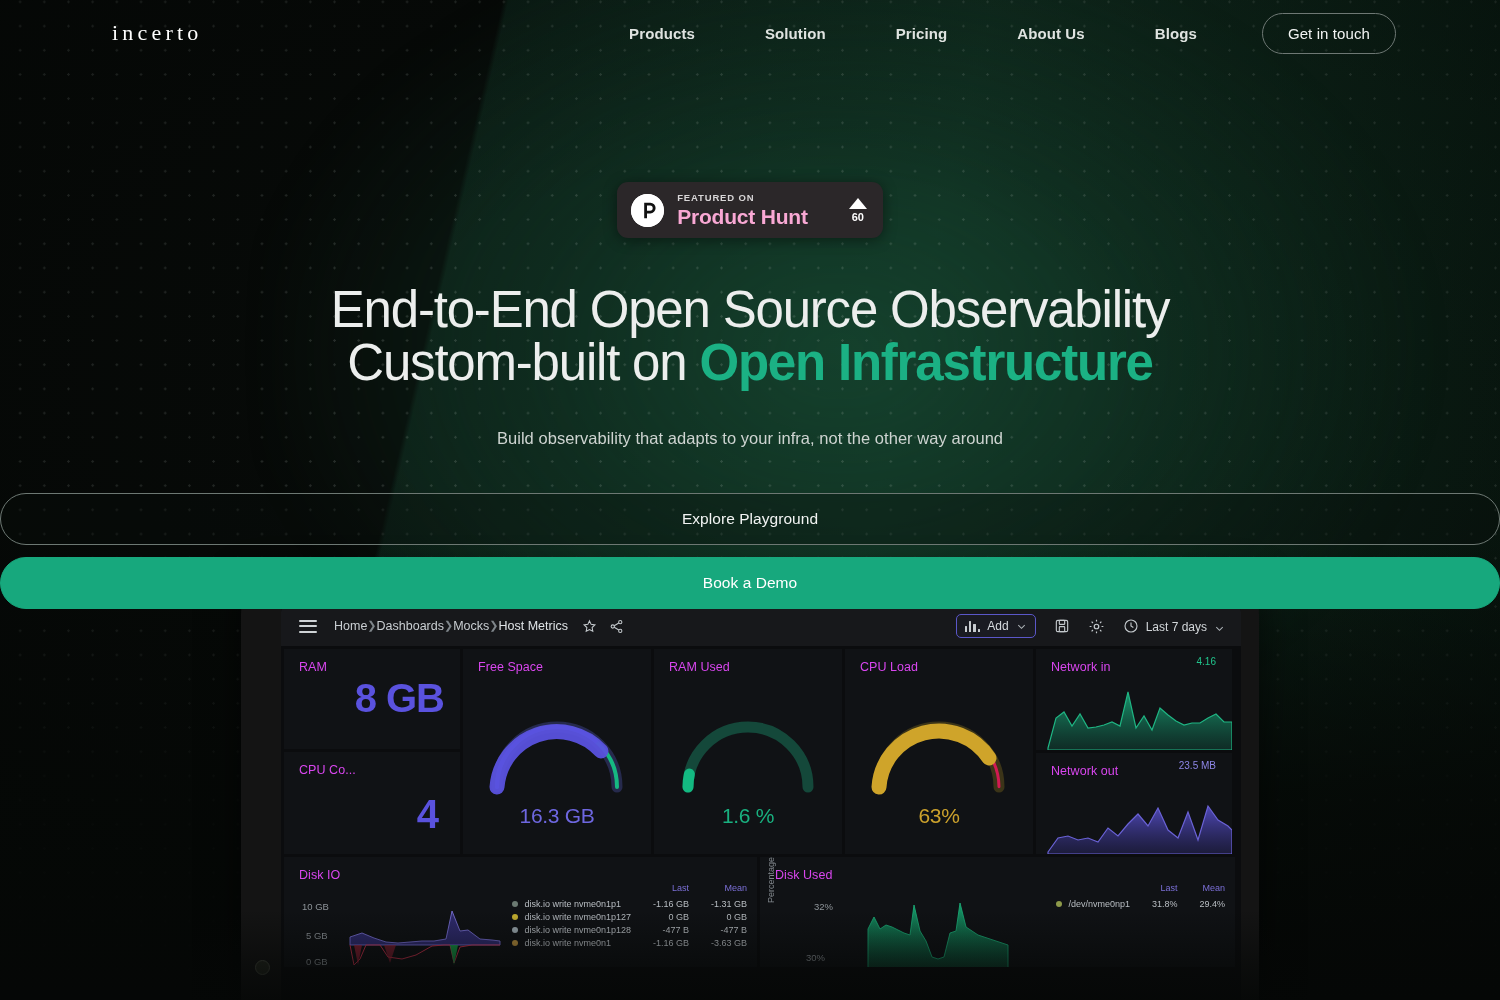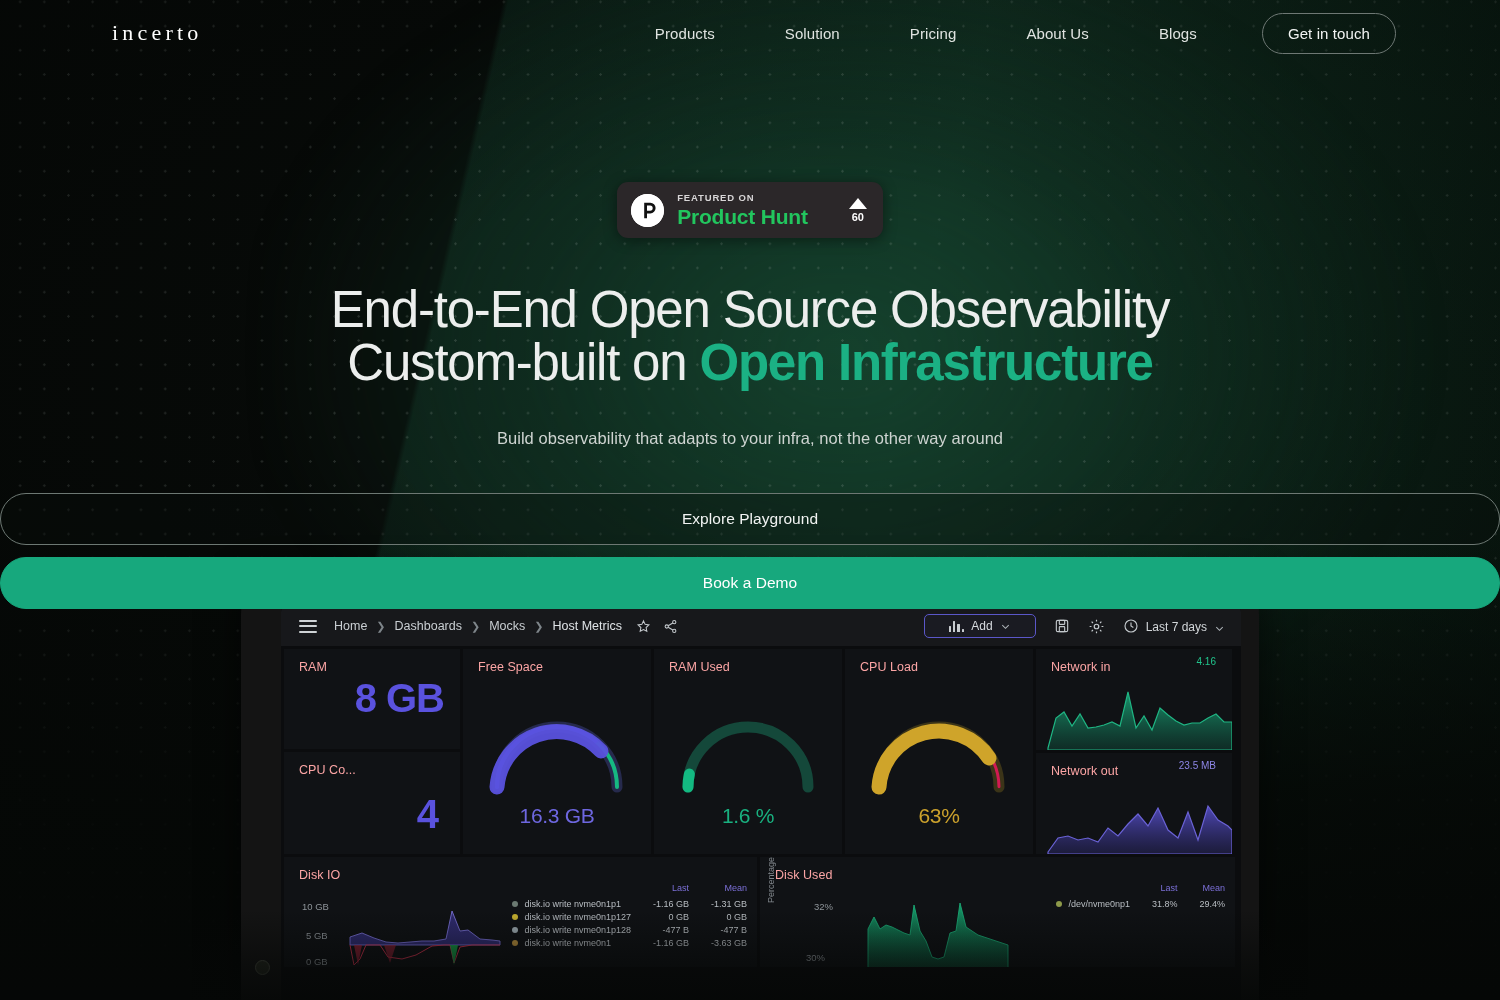--- a/index.html
+++ b/index.html
@@ -53,21 +53,21 @@
     display:flex; align-items:center; padding:0 104px 0 112px;
   }
   .logo {
     font-family:"Liberation Serif","DejaVu Serif",serif;
     font-size:22px; letter-spacing:4.2px; color:#fff; font-weight:400;
     cursor:pointer; user-select:none;
   }
   .nav { margin-left:auto; display:flex; align-items:center; gap:0; }
   .nav-item {
     font-size:15px; color:#dfe3e0; padding:7px 0; margin:0 35px;
-    cursor:pointer; letter-spacing:.1px; white-space:nowrap;
+    cursor:pointer; letter-spacing:.1px; white-space:nowrap;font-weight:bold;
   }
   .cta-outline {
     margin-left:30px; padding:11px 25px; border:1px solid #6e7874;
     border-radius:999px; font-size:15px; color:#f2f4f3; background:transparent;
     cursor:pointer; white-space:nowrap; letter-spacing:.1px;
     font-family:"Liberation Sans",sans-serif;
   }
 
   
   .hero { position:relative; z-index:15; text-align:center; padding-top:116px; }
@@ -77,21 +77,21 @@
     background:#2b2729; border-radius:11px; padding:11px 16px 11px 14px;
     box-shadow:0 2px 14px rgba(0,0,0,.45); cursor:pointer; text-align:left;
   }
   .ph-logo {
     width:33px; height:33px; border-radius:50%; background:#fff;
     display:flex; align-items:center; justify-content:center; flex:0 0 auto;
   }
   .ph-logo svg { display:block; }
   .ph-txt { display:flex; flex-direction:column; line-height:1.02; }
   .ph-small { font-size:9.5px; font-weight:bold; letter-spacing:.85px; color:#d8d6d7; }
-  .ph-big { font-size:21px; font-weight:bold; color:#22c55e; letter-spacing:-.2px; margin-top:3px; }
+  .ph-big { font-size:21px; font-weight:bold; color:#f9a8d4; letter-spacing:-.2px; margin-top:3px; }
   .ph-vote { display:flex; flex-direction:column; align-items:center; margin-left:28px; gap:2px; }
   .ph-tri { width:0; height:0; border-left:9px solid transparent; border-right:9px solid transparent; border-bottom:11px solid #fff; }
   .ph-cnt { font-size:11px; font-weight:bold; color:#fff; }
 
   .headline {
     margin:46px auto 0; max-width:990px;
     font-size:51px; line-height:1.03; font-weight:500; letter-spacing:-1.2px;
     color:#eceeed;
   }
   .headline .accent { color:#1bb184; font-weight:bold; }
@@ -123,41 +123,41 @@
   }
   .screen {
     position:relative; width:100%; height:100%; background:#0b0c0e;
     border-radius:6px 6px 0 0; overflow:hidden;
   }
 
   
   .tb { display:flex; align-items:center; height:40px; padding:0 16px 0 12px; background:#17181b; gap:0; }
   .hamb { display:flex; flex-direction:column; gap:3.5px; cursor:pointer; padding:4px 6px; }
   .hamb i { display:block; width:18px; height:2px; background:#cfd3d6; border-radius:1px; }
-  .crumbs { display:flex; align-items:flex-end; gap:9px; margin-left:11px; }
+  .crumbs { display:flex; align-items:flex-start; margin-left:11px; }
   .crumb { font-size:12.5px; color:#c9ced2; cursor:pointer; white-space:nowrap; }
   .crumb.last { color:#dfe3e6; }
   .chev { color:#7e858a; font-size:11px; }
   .ticon { color:#c3c8cc; cursor:pointer; display:inline-flex; align-items:center; }
   .tb-right { margin-left:auto; display:flex; align-items:center; gap:18px; }
   .add-btn {
     display:flex; align-items:center; gap:7px; border:1px solid #5b57c9;
-    border-radius:5px; padding:4px 24px; cursor:pointer; background:#1a1b22;
+    border-radius:5px; padding:4px 8px; cursor:pointer; background:#1a1b22;
   }
   .add-btn span { font-size:12px; color:#d6dade; }
   .bars { display:flex; align-items:flex-end; gap:1.8px; height:11px; }
   .bars i { width:2.6px; background:#c8ccd0; border-radius:.5px; display:block; }
   .range { display:flex; align-items:flex-end; gap:7px; cursor:pointer; }
   .range span { font-size:12px; color:#d3d7da; white-space:nowrap; }
 
   
   .panels { display:flex; gap:3px; padding:3px 3px 0; background:#0b0c0e; }
   .col { display:flex; flex-direction:column; gap:3px; }
   .pnl { background:#101215; position:relative; overflow:hidden; }
-  .pnl-t { font-size:12.5px; color:#fca5a5; position:absolute; left:15px; top:11px; letter-spacing:.05px; }
+  .pnl-t { font-size:12.5px; color:#d946ef; position:absolute; left:15px; top:11px; letter-spacing:.05px; }
   .pnl-v { position:absolute; font-weight:bold; letter-spacing:-1px; }
 
   .col1 { width:176px; }
   .p-ram { height:100px; }
   .p-ram .pnl-v { right:16px; top:27px; font-size:40px; color:#5a52de; }
   .p-cpu { height:102px; }
   .p-cpu .pnl-v { right:22px; top:40px; font-size:40px; color:#5a52de; }
 
   .col2 { width:188px; }
   .p-gauge { height:205px; position:relative; }

